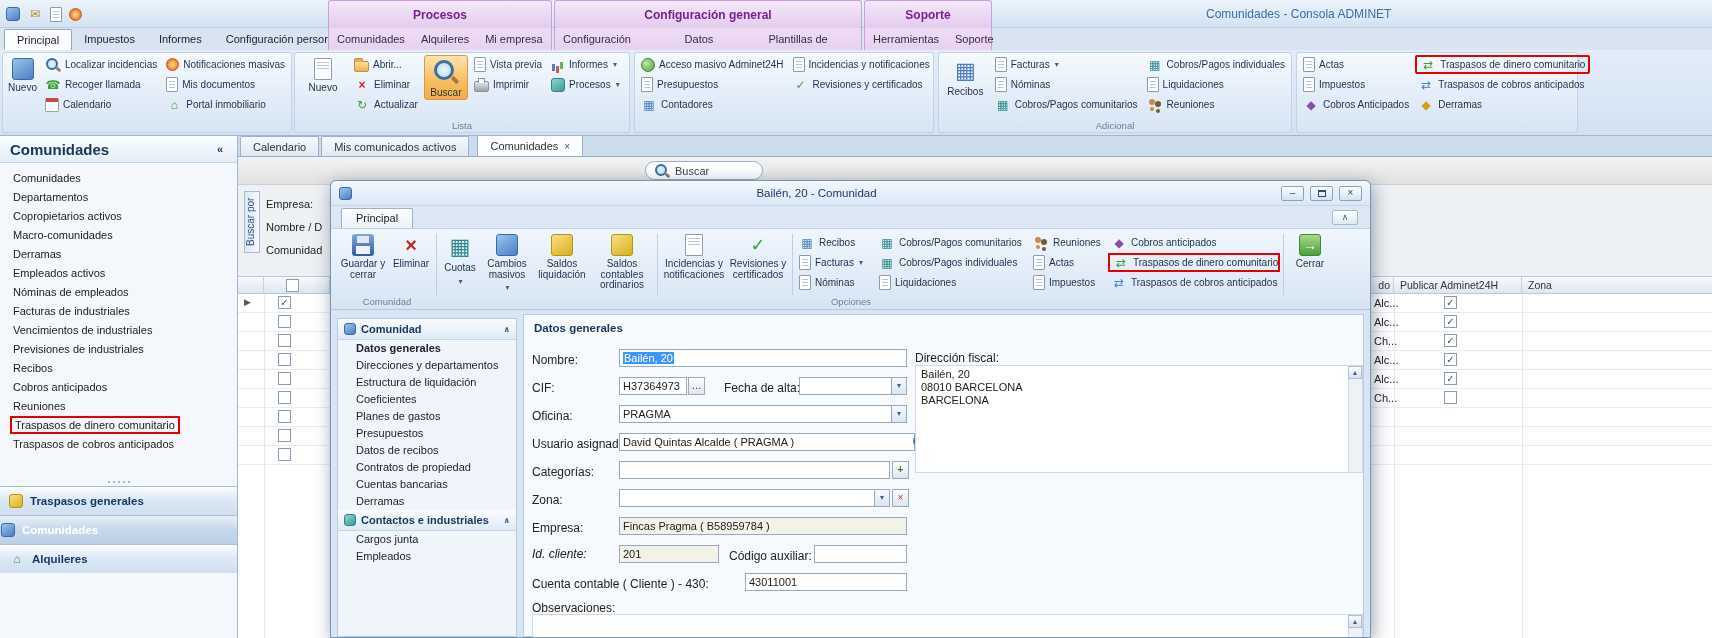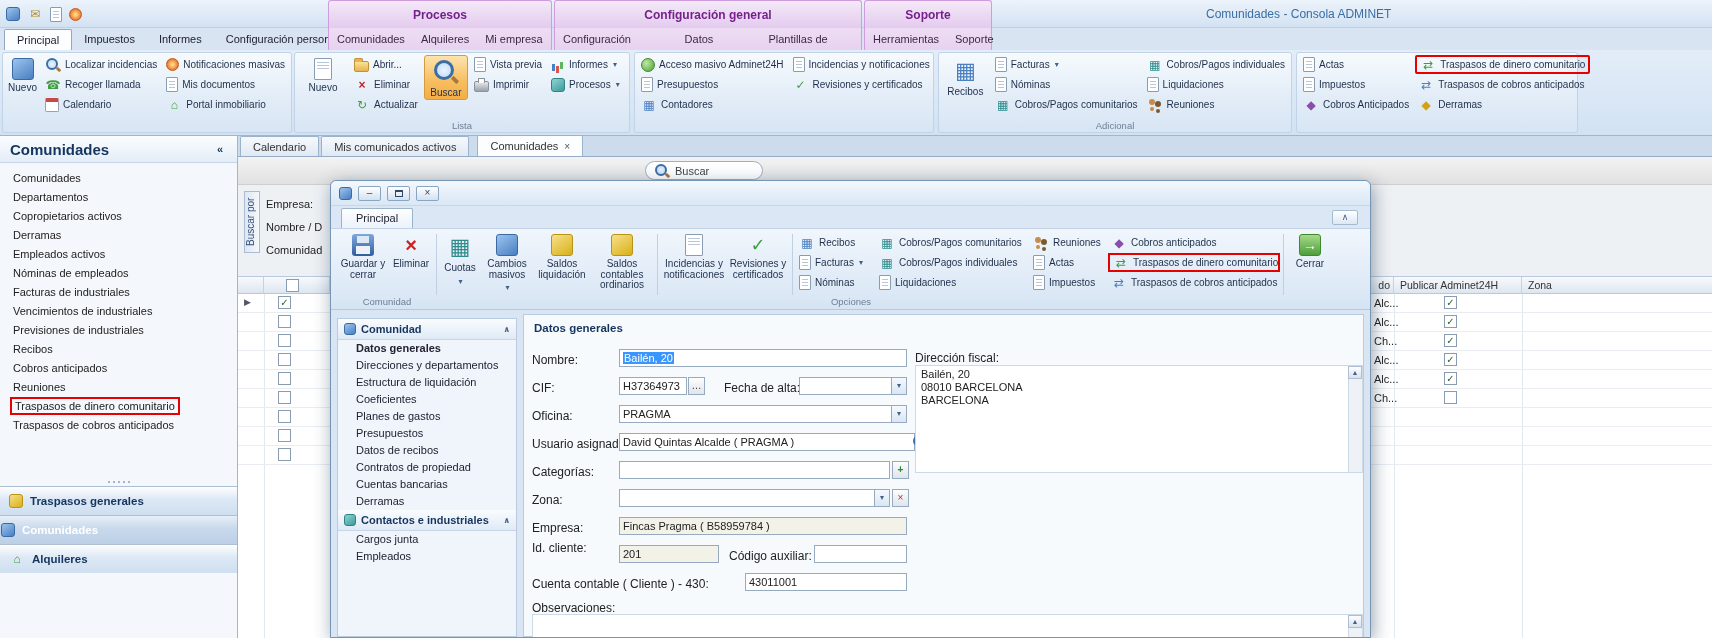--- a/index.html
+++ b/index.html
@@ -426,20 +426,21 @@
 
   <div class="sidebar">
     <div class="sb-head">
       <span class="sb-title">Comunidades</span>
       <span class="sb-col">«</span>
     </div>
     <div class="sb-list">
       <div class="sb-item">Comunidades</div>
       <div class="sb-item">Departamentos</div>
       <div class="sb-item">Copropietarios activos</div>
+      <div class="sb-item">Macro-comunidades</div>
       <div class="sb-item">Derramas</div>
       <div class="sb-item">Empleados activos</div>
       <div class="sb-item">Nóminas de empleados</div>
       <div class="sb-item">Facturas de industriales</div>
       <div class="sb-item">Vencimientos de industriales</div>
       <div class="sb-item">Previsiones de industriales</div>
       <div class="sb-item">Recibos</div>
       <div class="sb-item">Cobros anticipados</div>
       <div class="sb-item">Reuniones</div>
       <div class="sb-item">
@@ -550,20 +551,21 @@
       </div>
       <div class="trow" style="top:169px;">
         <span class="cb" style="left:40px;"></span>
       </div>
     </div>
   </div>
 
   <div class="dialog">
     <div class="dtitle">
       <span class="sq b" style="width:13px;height:13px;"></span>
+      <span class="ttext">Bailén, 20 - Comunidad</span>
       <span class="wbtn">–</span>
       <span class="wbtn"><span class="rsq"></span></span>
       <span class="wbtn">×</span>
     </div>
 
     <div class="dtabs">
       <div class="dtab">Principal</div>
       <div class="dchev">∧</div>
     </div>
 
@@ -736,21 +738,21 @@
         <div class="inp" style="left:95px;top:174px;width:271px;">
           <span class="carrow">▾</span>
         </div>
         <div class="mini" style="left:368px;top:174px;color:#b33;">×</div>
 
         <div class="flbl" style="left:8px;top:206px;">Empresa:</div>
         <div class="inp ro" style="left:95px;top:202px;width:288px;">
           <span>Fincas Pragma ( B58959784 )</span>
         </div>
 
-        <div class="flbl" style="left:8px;top:226px;">Id. cliente:</div>
+        <div class="flbl" style="left:8px;top:232px;font-style:italic;">Id. cliente:</div>
         <div class="inp ro" style="left:95px;top:230px;width:100px;">
           <span>201</span>
         </div>
         <div class="flbl" style="left:205px;top:234px;">Código auxiliar:</div>
         <div class="inp" style="left:290px;top:230px;width:93px;"></div>
 
         <div class="flbl" style="left:8px;top:262px;">Cuenta contable ( Cliente ) - 430:</div>
         <div class="inp" style="left:221px;top:258px;width:162px;">
           <input value="43011001" style="">
         </div>

